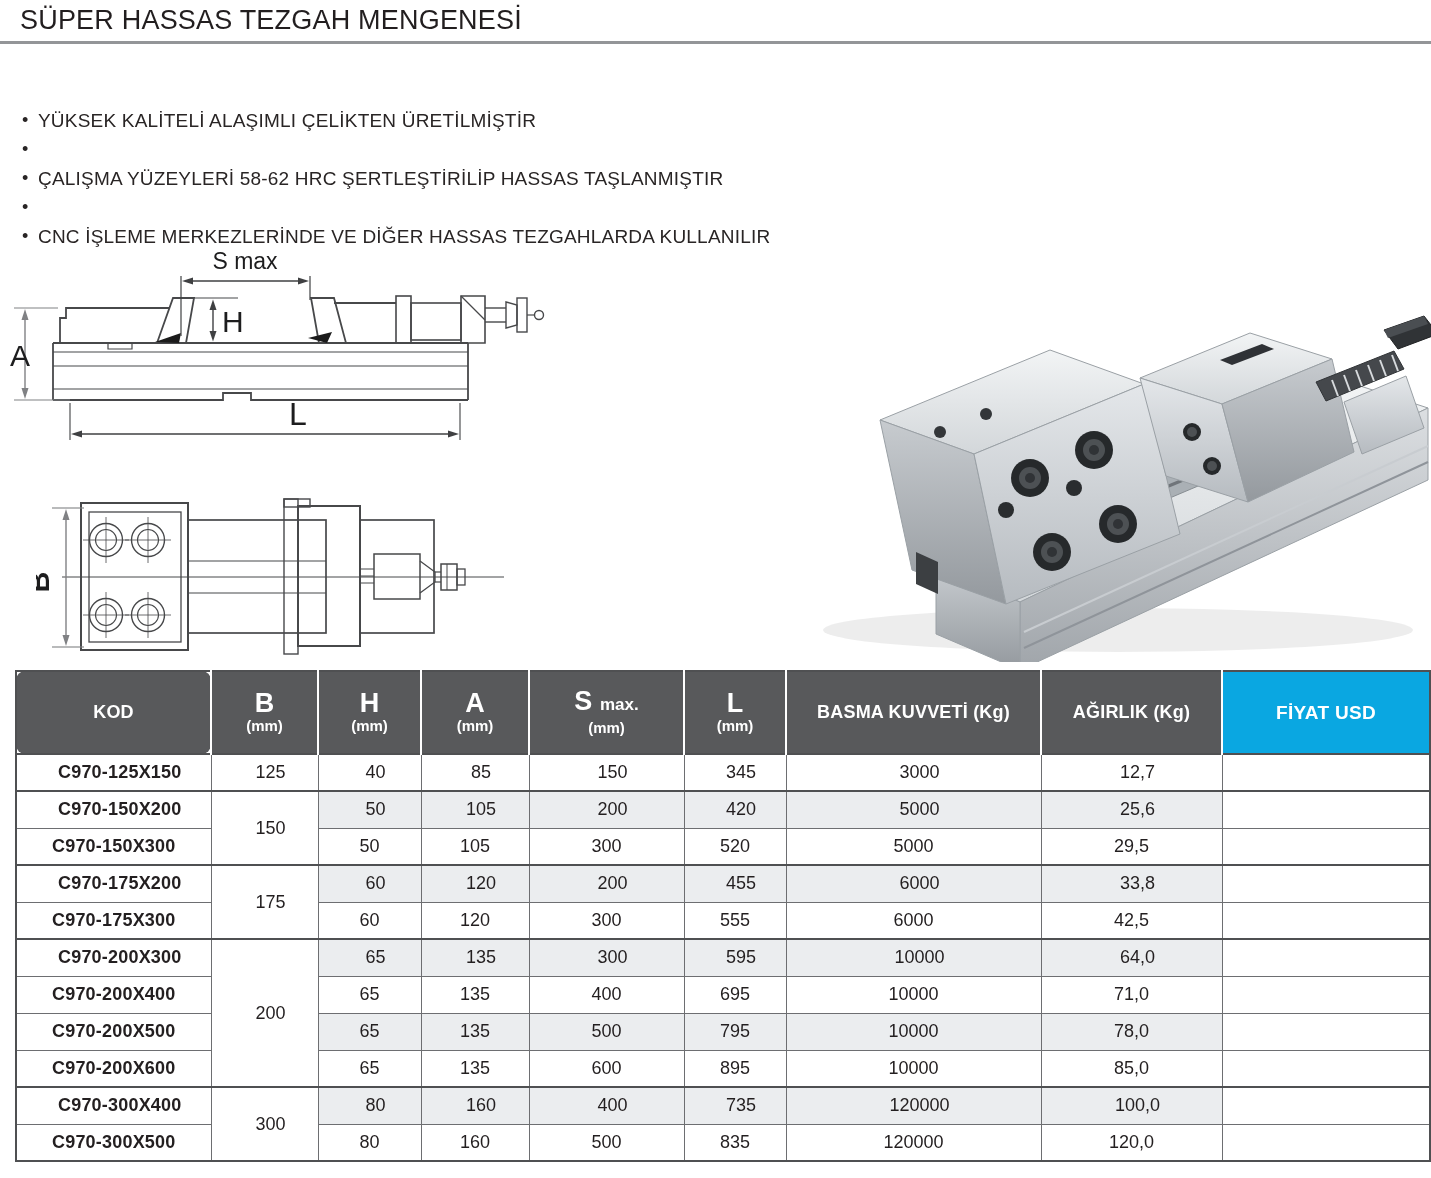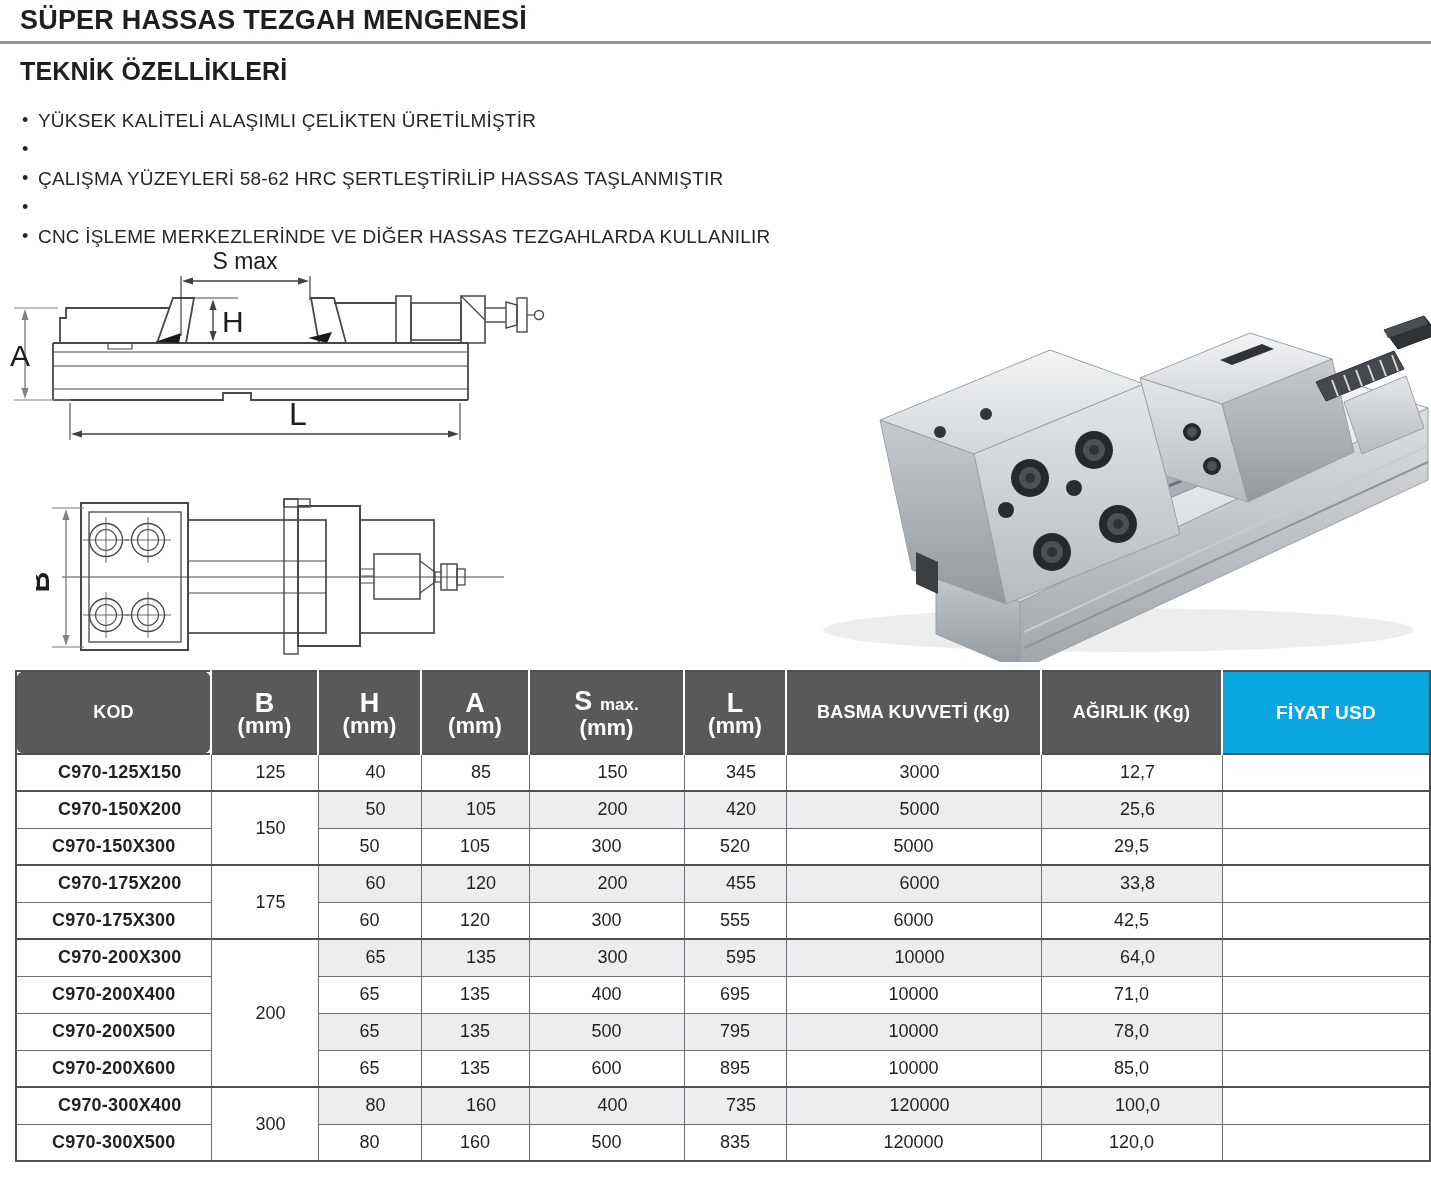--- a/index.html
+++ b/index.html
@@ -1,20 +1,20 @@
 <!DOCTYPE html>
 <html><head>
 <meta charset="utf-8">
 <style>
   html,body{margin:0;padding:0;background:#fff;}
   .page{
     position:relative;width:1431px;height:1178px;background:#fff;overflow:hidden;
     font-family:"Liberation Sans",sans-serif;color:#231f20;
   }
-  .title{position:absolute;left:20px;top:5px;font-size:27px;font-weight:bold;letter-spacing:0.2px;color:#221e1f;white-space:nowrap;}
+  .title{position:absolute;left:20px;top:5px;font-size:27px;font-weight:normal;letter-spacing:0.2px;color:#221e1f;white-space:nowrap;}
   .divider{position:absolute;left:0;top:41px;width:1431px;height:3px;background:#939598;}
   .section-title{position:absolute;left:20px;top:57px;font-size:25px;font-weight:bold;letter-spacing:0.2px;color:#221e1f;white-space:nowrap;}
   .features{position:absolute;left:22px;top:106px;}
   .feature{display:flex;align-items:flex-start;font-size:19px;line-height:29px;letter-spacing:0.2px;color:#29२525;color:#292525;white-space:nowrap;}
   .feature .dot{width:16px;flex:0 0 16px;font-size:18px;}
   .fig-side{position:absolute;left:8px;top:248px;}
   .fig-top{position:absolute;left:36px;top:475px;}
   .photo{position:absolute;left:788px;top:252px;}
   .dim-text{font-family:"Liberation Sans",sans-serif;fill:#1d1d1e;}
 
@@ -25,41 +25,40 @@
   }
   table.spec thead tr{height:83px;}
   table.spec th{
     background:#58595b;color:#ffffff;font-weight:bold;text-align:center;vertical-align:middle;
     border-left:2px solid #ffffff;border-bottom:1px solid #ffffff;padding:0;
   }
   table.spec th:first-child{border-left:none;border-radius:9px;}
   table.spec th.price-h{background:#0aa7e1;font-size:19px;letter-spacing:0.3px;}
   th .h-main{font-size:27px;line-height:26px;}
   th .h-suffix{font-size:17px;font-weight:bold;}
-  th .h-unit{font-size:22px;line-height:19px;font-weight:bold;}
+  th .h-unit{font-size:15px;line-height:19px;font-weight:bold;}
   th.one-line{font-size:18px;letter-spacing:0.2px;}
   table.spec tbody tr{height:37px;}
   table.spec td{
     border:1px solid #6d6e71;text-align:center;vertical-align:middle;
     font-size:18px;color:#231f20;padding:0;background:#ffffff;
   }
   table.spec tr.group-start td{border-top:2.5px solid #4f5052;padding-left:12px;}
   td.kod{background:#f0e7d3;font-weight:bold;font-size:18px;letter-spacing:0.2px;}
   td.price{background:#f2ecda;}
   td.bcol{background:#ffffff;}
   tr.alt td.plain{background:#ebedef;}
 </style>
 </head>
 <body>
 
 <div class="page">
 
   <div class="title">SÜPER HASSAS TEZGAH MENGENESİ</div>
   <div class="divider"></div>
-  <div class="section-title">TEKNİK ÖZELLİKLERİ</div>
 
   <div class="features">
     <div class="feature">
         <span class="dot">•</span>
         <span>YÜKSEK KALİTELİ ALAŞIMLI ÇELİKTEN ÜRETİLMİŞTİR</span>
       </div>
     <div class="feature">
         <span class="dot">•</span>
       </div>
     <div class="feature">

